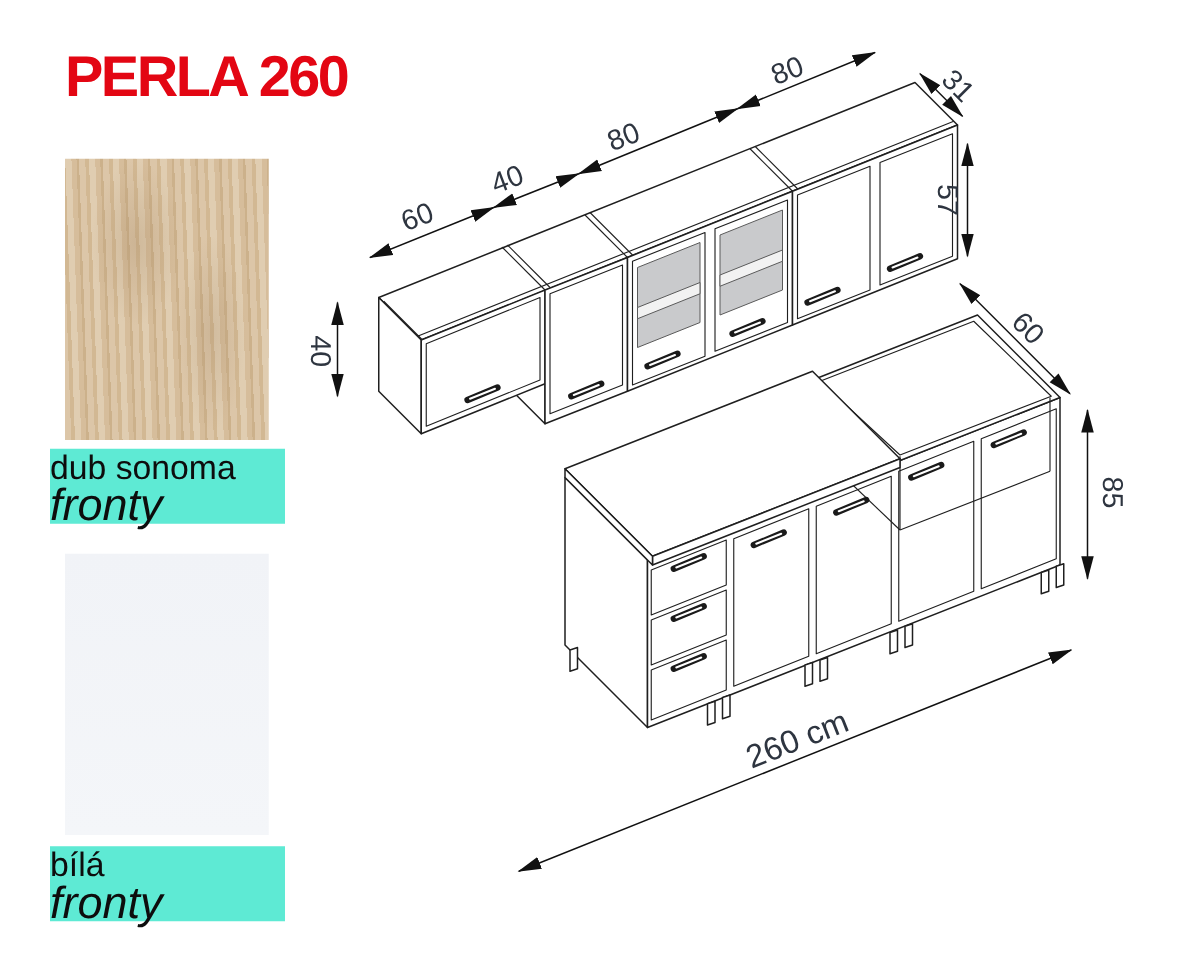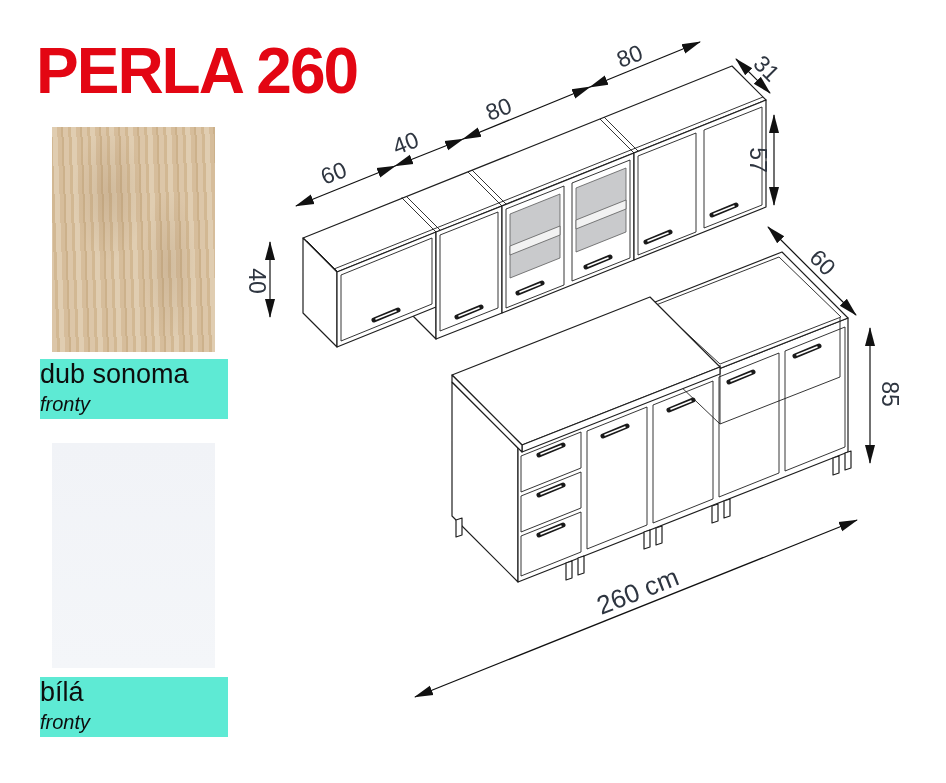--- a/index.html
+++ b/index.html
@@ -1,22 +1,22 @@
 <!DOCTYPE html>
 <html><head>
 <meta charset="utf-8">
 <style>
   html,body{margin:0;padding:0;background:#ffffff;}
   #stage{
     position:relative;width:946px;height:783px;background:#ffffff;overflow:hidden;
     font-family:"Liberation Sans","DejaVu Sans",sans-serif;
   }
   .title{
-    position:absolute;left:36px;top:34px;
-    font-size:64px;font-weight:bold;letter-spacing:-2px;
+    position:absolute;left:52px;top:34px;
+    font-size:46px;font-weight:bold;letter-spacing:-2px;
     color:#e30613;white-space:nowrap;
   }
   .swatch{position:absolute;left:52px;width:163px;height:225px;}
   .swatch-wood{
     top:127px;
     background:
       radial-gradient(60px 110px at 35% 30%, rgba(158,127,90,.25), transparent 60%),
       radial-gradient(45px 130px at 72% 62%, rgba(150,120,85,.20), transparent 60%),
       repeating-linear-gradient(88deg,
         #dcc6a8 0 5px, #d2b893 5px 8px, #e0cdb1 8px 13px,
@@ -24,21 +24,21 @@
   }
   .swatch-white{
     top:443px;
     background:linear-gradient(180deg,#f1f3f7 0%,#f4f6f9 100%);
   }
   .swatch-label{
     position:absolute;left:40px;width:188px;color:#0d0d0d;
     background:#5eead4;
   }
   .swatch-label .name{font-size:27px;line-height:30px;font-style:normal;}
-  .swatch-label .role{font-size:20px;line-height:30px;font-style:italic;}
+  .swatch-label .role{font-size:36px;line-height:30px;font-style:italic;}
   .label-wood{top:359px;}
   .label-white{top:677px;}
   svg text{
     font-family:"Liberation Sans","DejaVu Sans",sans-serif;
     fill:#2e3540;
   }
   .dim-text{font-size:23px;}
   .dim-text-big{font-size:26px;}
 </style>
 </head>

